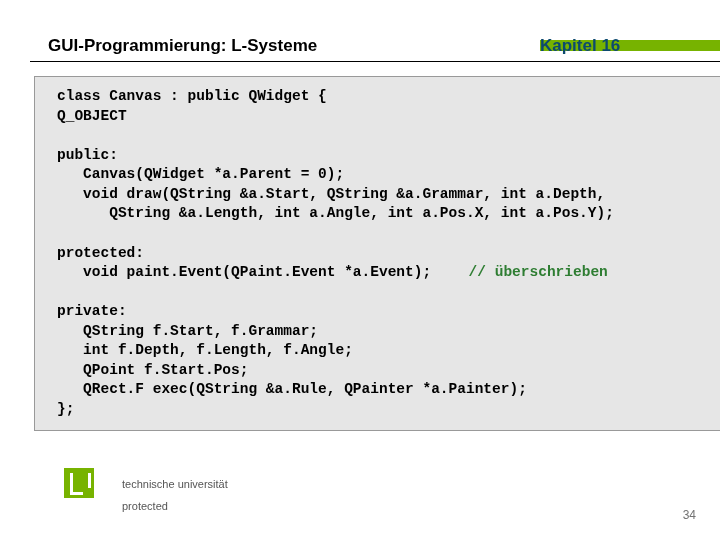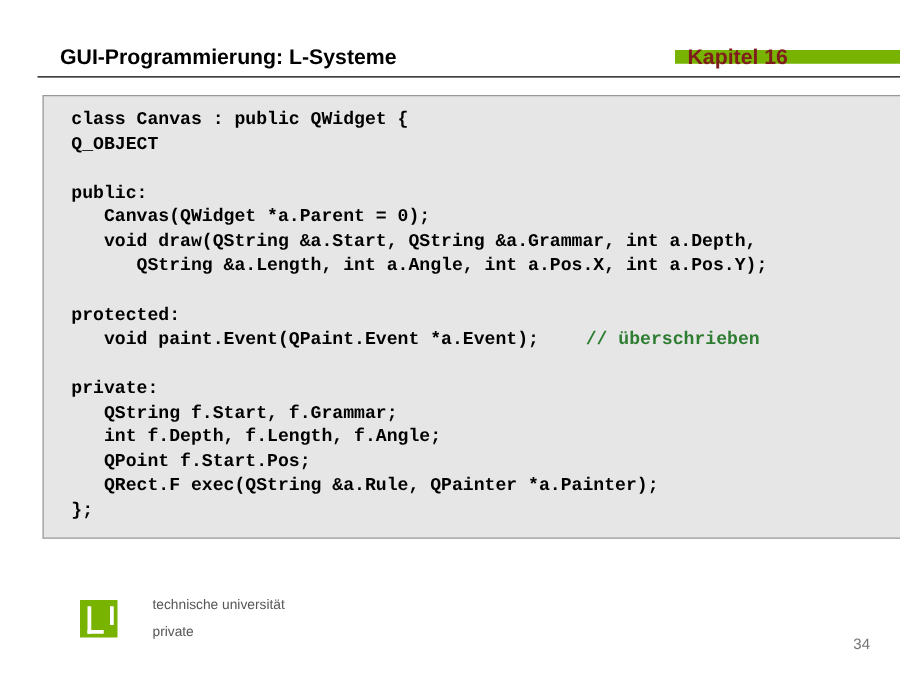--- a/index.html
+++ b/index.html
@@ -21,24 +21,23 @@
     background: #fff;
     display: flex;
     align-items: center;
     padding-left: 8px;
     font-weight: bold;
     font-size: 17px;
   }
   .header-right {
     flex: 1;
     background: #77b300;
-    color: #7f1d1d;
+    color: #0c4a6e;
     display: flex;
     align-items: center;
-    padding-left: 10px;
     font-weight: bold;
     font-size: 17px;
   }
   .code-box {
     margin: 14px 14px 0 14px;
     background: #e6e6e6;
     border: 1px solid #999;
     padding: 10px 12px;
     font-family: "Courier New", monospace;
     font-size: 14.5px;
@@ -51,21 +50,20 @@
     position: absolute;
     bottom: 8px;
     left: 0;
     right: 0;
     display: flex;
     align-items: flex-end;
     padding: 0 14px;
   }
   .logo {
     display: flex;
-    align-items: center;
   }
   .logo-mark {
     width: 30px;
     height: 30px;
     background: #77b300;
     margin-right: 8px;
     position: relative;
   }
   .logo-mark::before {
     content: "";
@@ -122,19 +120,19 @@
 <span>   int f.Depth, f.Length, f.Angle;</span>
 <span>   QPoint f.Start.Pos;</span>
 <span>   QRect.F exec(QString &amp;a.Rule, QPainter *a.Painter);</span>
 <span>};</span></div>
 
 <div class="footer">
   <div class="logo">
     <div class="logo-mark"></div>
     <div class="logo-text">
       <div>technische universität</div>
-      <div>private</div>
+      <div>protected</div>
     </div>
   </div>
   <div class="credit">
     <div class="pagenum">34</div>
   </div>
 </div>
 
 </body></html>

